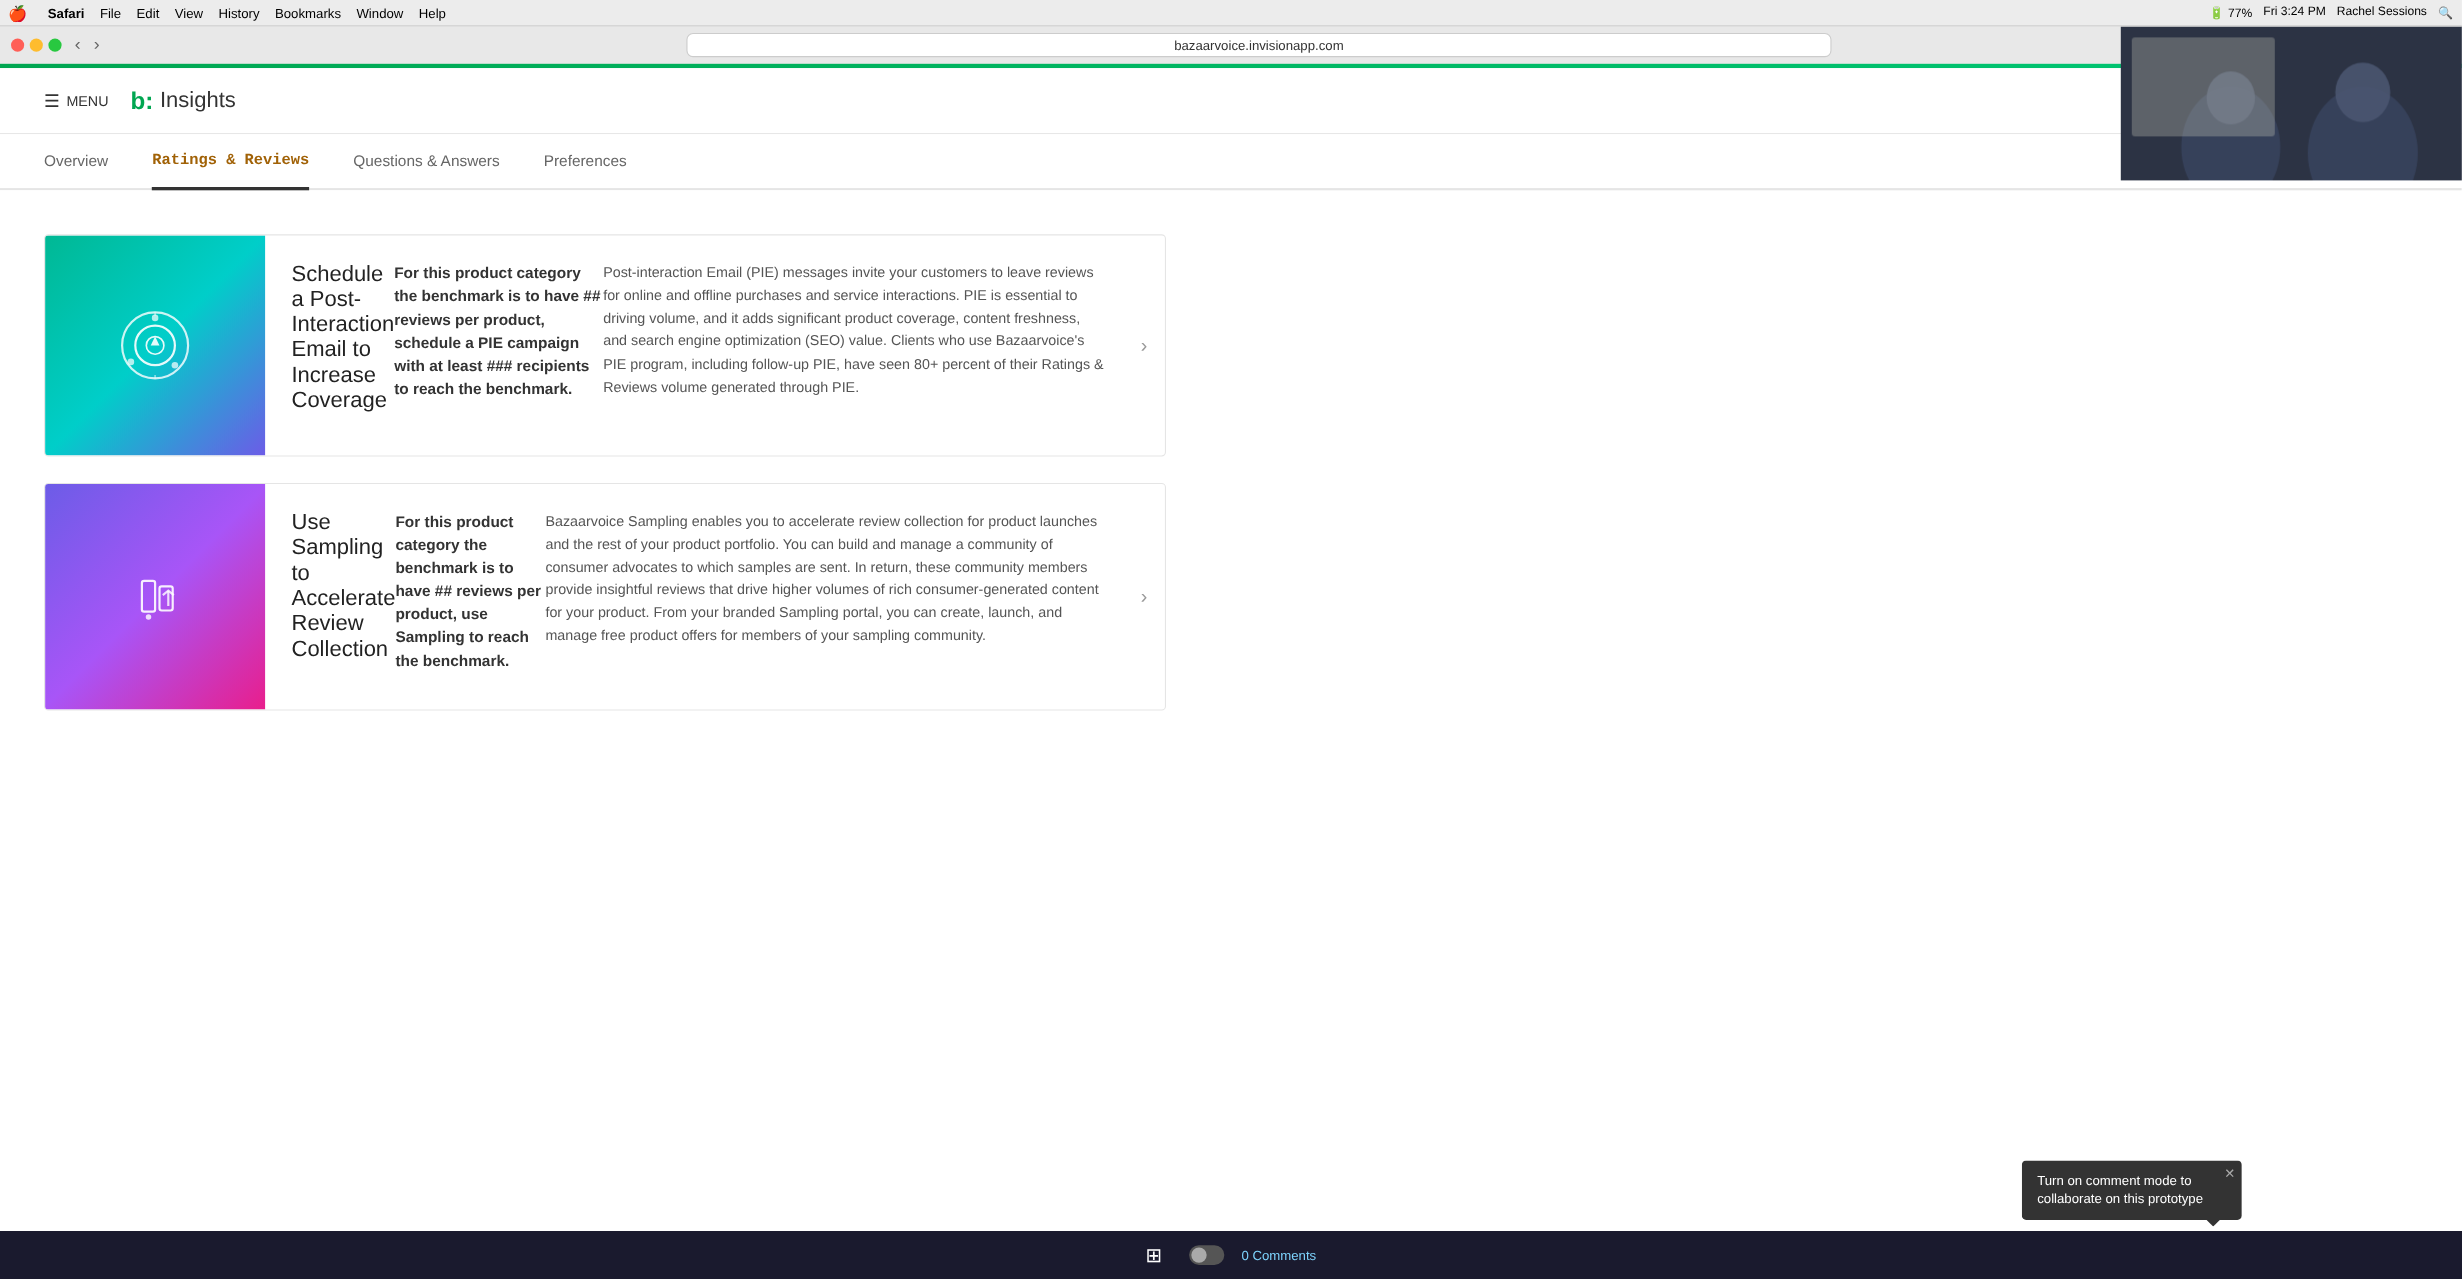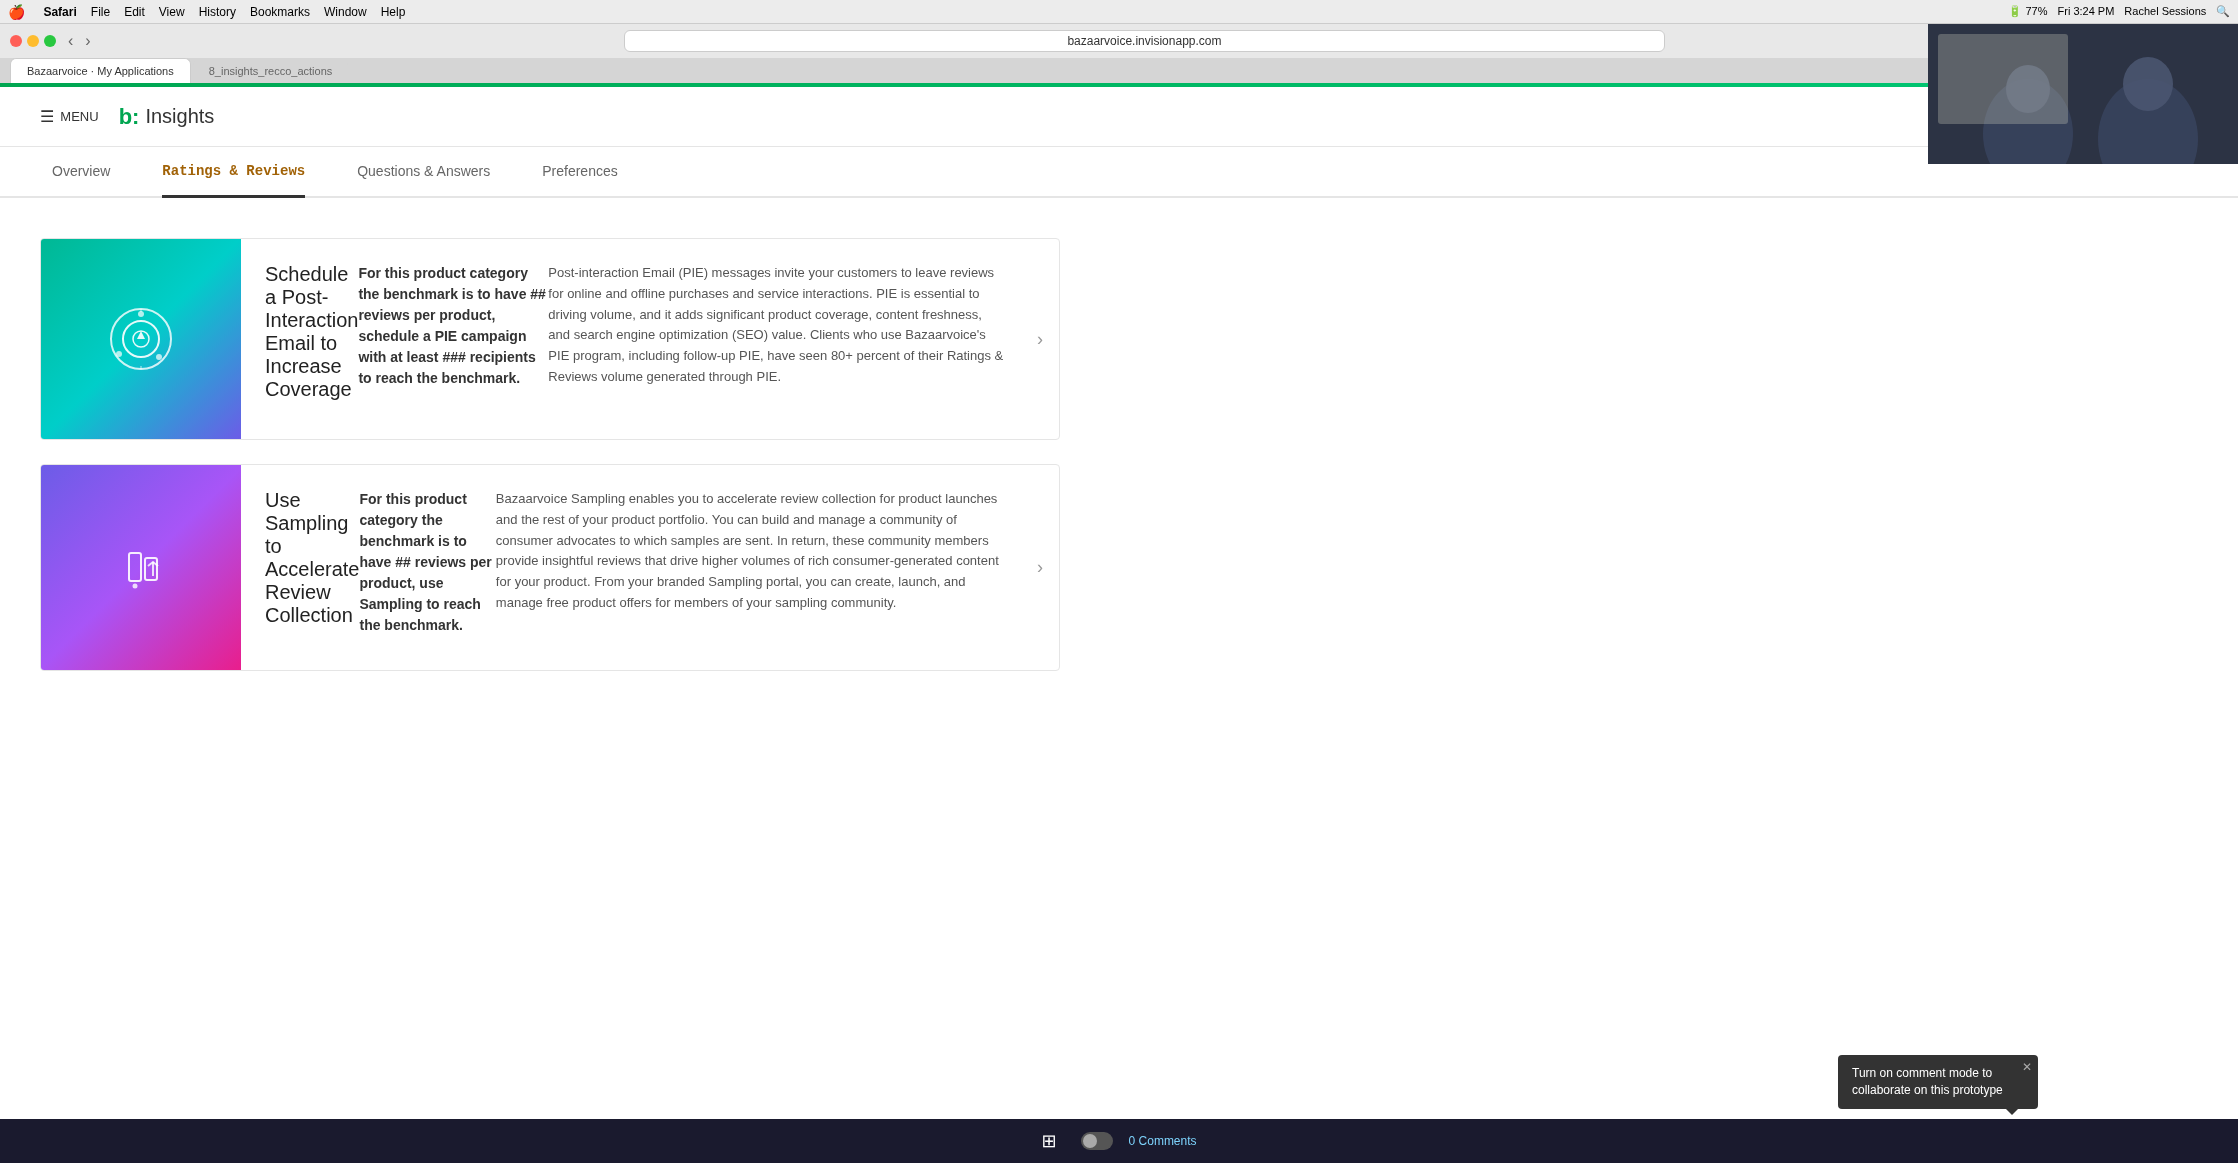--- a/index.html
+++ b/index.html
@@ -175,21 +175,20 @@
       gap: 40px;
     }
     .nav-tab {
       padding: 16px 0;
       font-size: 14px;
       color: #666;
       cursor: pointer;
       text-decoration: none;
       border-bottom: 3px solid transparent;
       margin-bottom: -2px;
-      margin-left: 12px;
     }
     .nav-tab.active {
       color: #a16207;
       font-weight: 600;
       border-bottom: 3px solid #333;
       font-family: Liberation Mono, monospace;
     }
 
     
     .main-content {
@@ -398,24 +397,20 @@
       <button class="nav-btn">‹</button>
       <button class="nav-btn">›</button>
     </div>
     <div class="address-bar-container">
       <div class="address-bar">bazaarvoice.invisionapp.com</div>
     </div>
     <div class="browser-toolbar-right">
       <span>⬆</span>
       <span>＋</span>
     </div>
-  </div>
-  <div class="tab-bar">
-    <div class="browser-tab">Bazaarvoice · My Applications</div>
-    <div class="browser-tab inactive">8_insights_recco_actions</div>
   </div>
 </div>
 
 <div class="green-top-bar"></div>
 
 <div class="app-header">
   <div class="menu-toggle">
     <span class="hamburger-icon">☰</span>
     <span>MENU</span>
   </div>

